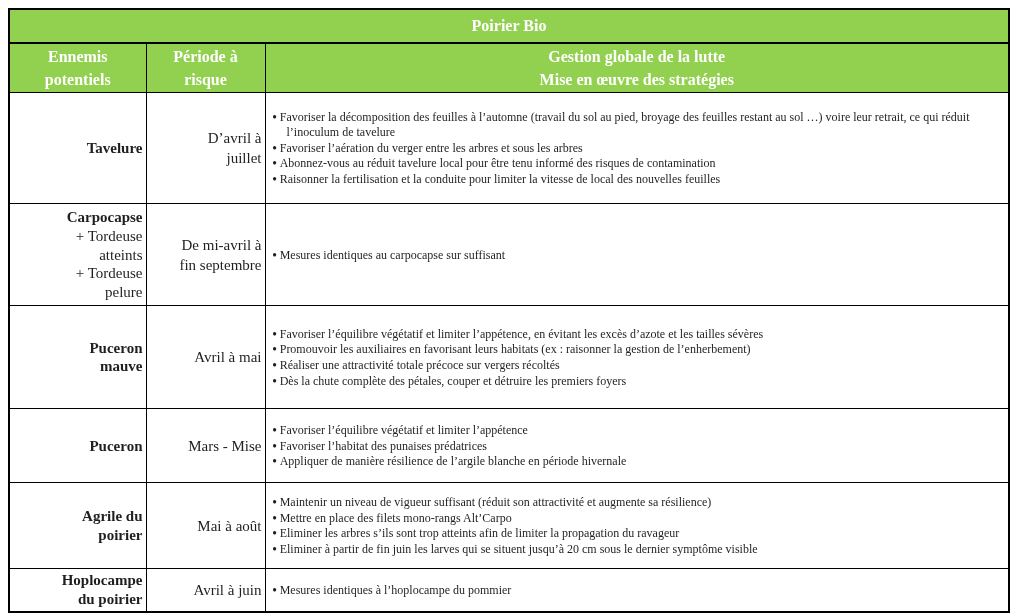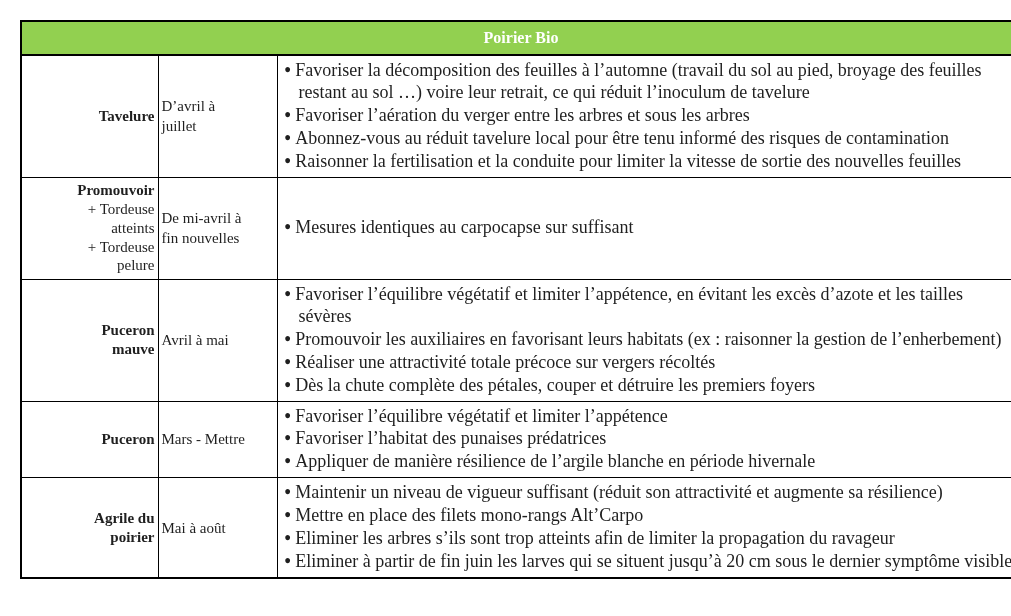--- a/index.html
+++ b/index.html
@@ -6,21 +6,21 @@
     margin: 0;
     padding: 0;
     background: #ffffff;
     font-family: "Liberation Serif", serif;
     color: #1f1f1f;
   }
   .page {
     width: 1011px;
     height: 616px;
     box-sizing: border-box;
-    padding: 20px;
+    padding: 8px;
     background: #ffffff;
   }
   table.pest-table {
     border-collapse: collapse;
     width: 1002px;
     table-layout: fixed;
     border: 2px solid #000000;
   }
   table.pest-table th,
   table.pest-table td {
@@ -60,29 +60,29 @@
   .enemy-name {
     display: block;
     font-weight: bold;
     white-space: pre-line;
   }
   .enemy-sub {
     display: block;
     white-space: pre-line;
   }
   .period-cell {
-    text-align: left;
+    text-align: right;
     font-size: 15px;
     line-height: 1.35;
     white-space: pre-line;
     padding: 2px 3px;
   }
   .strategy-cell {
     padding: 3px 6px 3px 7px;
-    font-size: 18px;
+    font-size: 12px;
     line-height: 1.22;
   }
   ul.strategy-list {
     margin: 0;
     padding: 0;
     list-style: none;
   }
   ul.strategy-list li {
     padding-left: 14px;
     text-indent: -14px;
@@ -107,49 +107,57 @@
   <table class="pest-table">
     <colgroup>
       <col class="c-enemy">
       <col class="c-period">
       <col class="c-management">
     </colgroup>
     <thead>
       <tr>
         <td class="title-cell" colspan="3">Poirier Bio</td>
       </tr>
+      <tr>
+        <td class="col-head">Ennemis
+potentiels</td>
+        <td class="col-head">Période à
+risque</td>
+        <td class="col-head">Gestion globale de la lutte
+Mise en œuvre des stratégies</td>
+      </tr>
     </thead>
     <tbody id="rows-body">
   <tr>
     <td class="enemy-cell">
       <span class="enemy-name">Tavelure</span>
 
     </td>
     <td class="period-cell">D’avril à
 juillet</td>
     <td class="strategy-cell">
       <ul class="strategy-list">
               <li>Favoriser la décomposition des feuilles à l’automne (travail du sol au pied, broyage des feuilles restant au sol …) voire leur retrait, ce qui réduit l’inoculum de tavelure</li>
               <li>Favoriser l’aération du verger entre les arbres et sous les arbres</li>
               <li>Abonnez-vous au réduit tavelure local pour être tenu informé des risques de contamination</li>
-              <li>Raisonner la fertilisation et la conduite pour limiter la vitesse de sortie des nouvelles feuilles</li>
-            </ul>
-    </td>
-  </tr>
-
-  <tr>
-    <td class="enemy-cell">
-      <span class="enemy-name">Promouvoir</span>
+              <li>Raisonner la fertilisation et la conduite pour limiter la vitesse de local des nouvelles feuilles</li>
+            </ul>
+    </td>
+  </tr>
+
+  <tr>
+    <td class="enemy-cell">
+      <span class="enemy-name">Carpocapse</span>
       <span class="enemy-sub">+ Tordeuse
 atteints
 + Tordeuse
 pelure</span>
     </td>
     <td class="period-cell">De mi-avril à
-fin nouvelles</td>
+fin septembre</td>
     <td class="strategy-cell">
       <ul class="strategy-list">
               <li>Mesures identiques au carpocapse sur suffisant</li>
             </ul>
     </td>
   </tr>
 
   <tr>
     <td class="enemy-cell">
       <span class="enemy-name">Puceron
@@ -165,21 +173,21 @@
               <li>Dès la chute complète des pétales, couper et détruire les premiers foyers</li>
             </ul>
     </td>
   </tr>
 
   <tr>
     <td class="enemy-cell">
       <span class="enemy-name">Puceron</span>
 
     </td>
-    <td class="period-cell">Mars - Mettre</td>
+    <td class="period-cell">Mars - Mise</td>
     <td class="strategy-cell">
       <ul class="strategy-list">
               <li>Favoriser l’équilibre végétatif et limiter l’appétence</li>
               <li>Favoriser l’habitat des punaises prédatrices</li>
               <li>Appliquer de manière résilience de l’argile blanche en période hivernale</li>
             </ul>
     </td>
   </tr>
 
   <tr>
@@ -192,15 +200,28 @@
     <td class="strategy-cell">
       <ul class="strategy-list">
               <li>Maintenir un niveau de vigueur suffisant (réduit son attractivité et augmente sa résilience)</li>
               <li>Mettre en place des filets mono-rangs Alt’Carpo</li>
               <li>Eliminer les arbres s’ils sont trop atteints afin de limiter la propagation du ravageur</li>
               <li>Eliminer à partir de fin juin les larves qui se situent jusqu’à 20 cm sous le dernier symptôme visible</li>
             </ul>
     </td>
   </tr>
 
+  <tr>
+    <td class="enemy-cell">
+      <span class="enemy-name">Hoplocampe
+du poirier</span>
+
+    </td>
+    <td class="period-cell">Avril à juin</td>
+    <td class="strategy-cell">
+      <ul class="strategy-list">
+              <li>Mesures identiques à l’hoplocampe du pommier</li>
+            </ul>
+    </td>
+  </tr>
 </tbody>
   </table>
 </div>
 
 </body></html>

